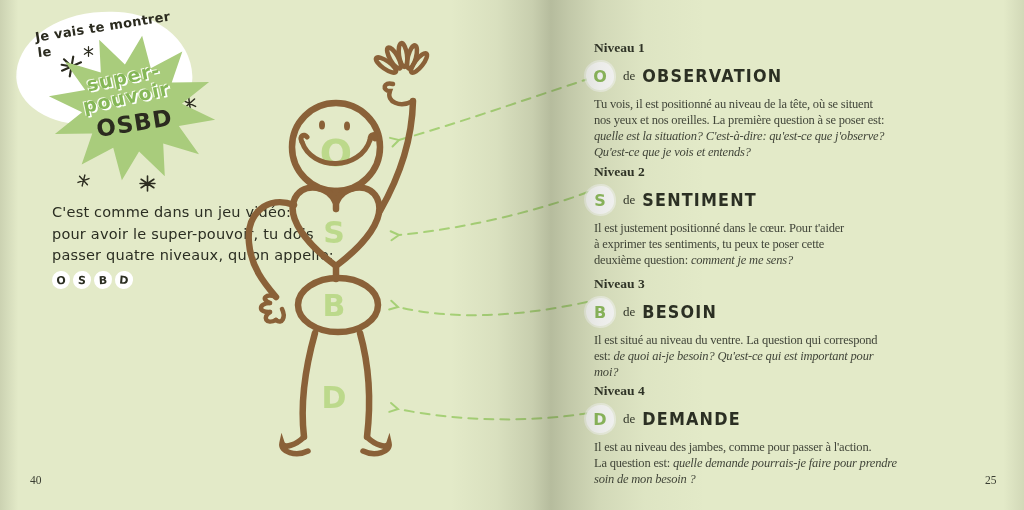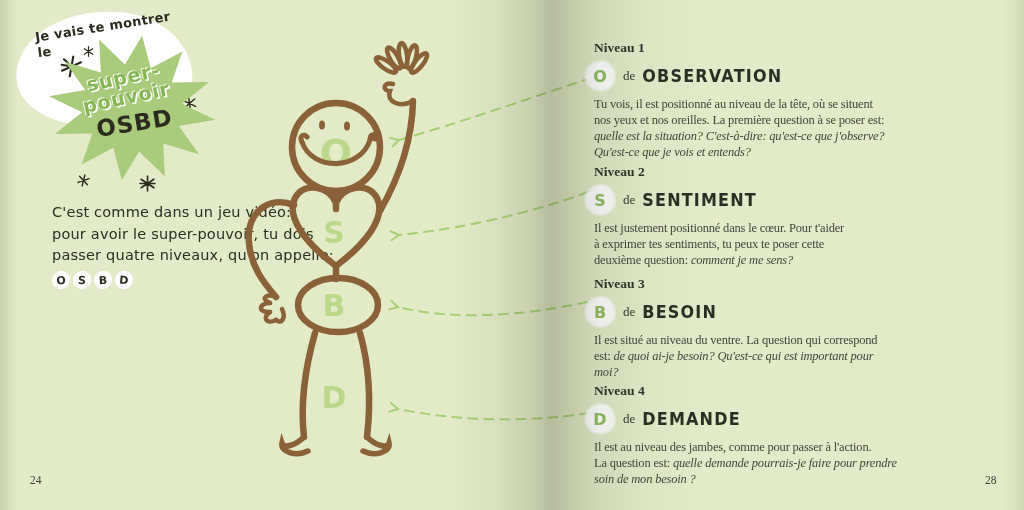--- a/index.html
+++ b/index.html
@@ -221,21 +221,21 @@
       </g>
 
       <g fill="none" stroke="#8a6138" stroke-width="5" stroke-linecap="round">
         <path d="M 62 117 C 72 146, 120 146, 130 115"></path>
         <path d="M 62 117 C 59 111, 64 108, 67 112"></path>
         <path d="M 130 115 C 130 108, 136 108, 135 114"></path>
       </g>
     </svg>
   </div>
 
-  <div class="page-number pn-left">24</div>
+  <div class="page-number pn-left">40</div>
 
   <div class="level-section s1">
     <p class="lv-heading">Niveau 1</p>
     <div class="lv-titlerow">
       <span class="lv-badge">O</span>
       <span class="lv-de">de</span>
       <span class="lv-title">OBSERVATION</span>
     </div>
     <p class="lv-body"><span>Tu vois, il est positionné au niveau de la tête, où se situent
 nos yeux et nos oreilles. La première question à se poser est:
@@ -272,16 +272,16 @@
     <div class="lv-titlerow">
       <span class="lv-badge">D</span>
       <span class="lv-de">de</span>
       <span class="lv-title">DEMANDE</span>
     </div>
     <p class="lv-body"><span>Il est au niveau des jambes, comme pour passer à l'action.
 La question est: </span><span class="it">quelle demande pourrais-je faire pour prendre
 soin de mon besoin ?</span></p>
   </div>
 
-  <div class="page-number pn-right">28</div>
+  <div class="page-number pn-right">25</div>
 
   <div class="fold-overlay"></div>
 </div>
 
 </body></html>

